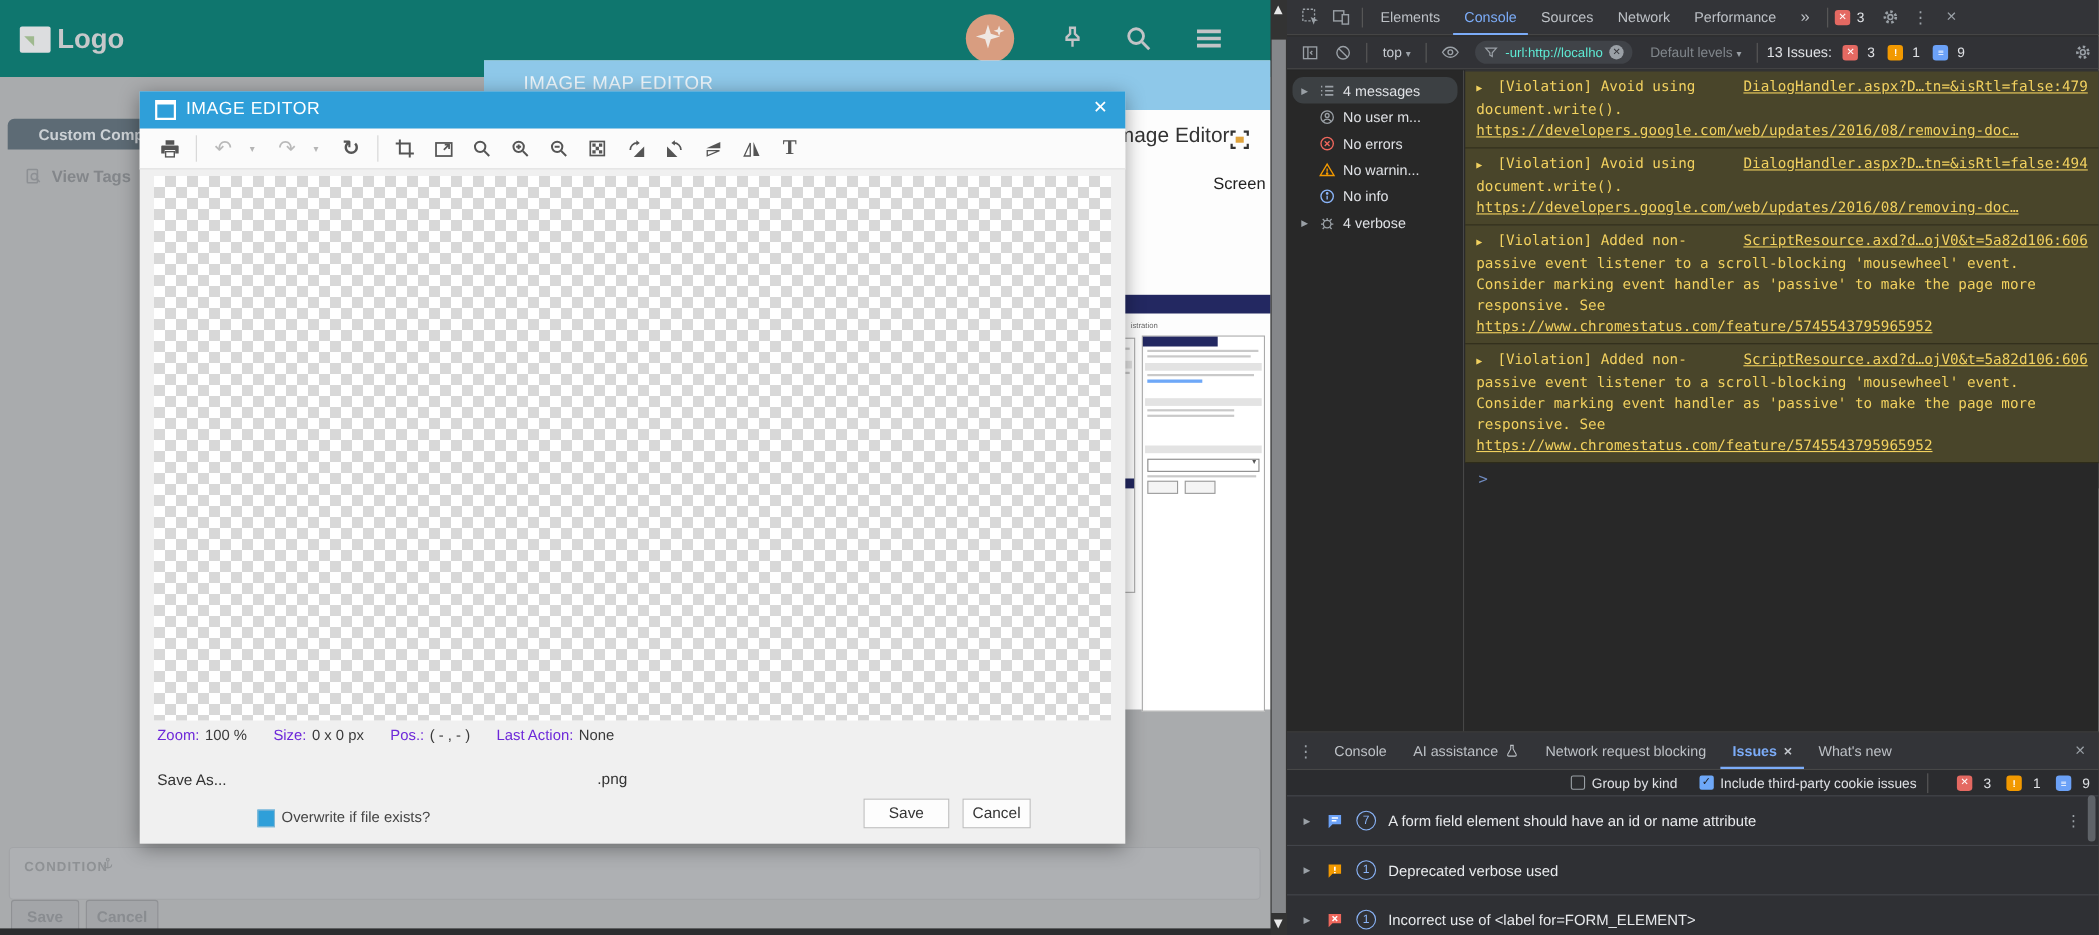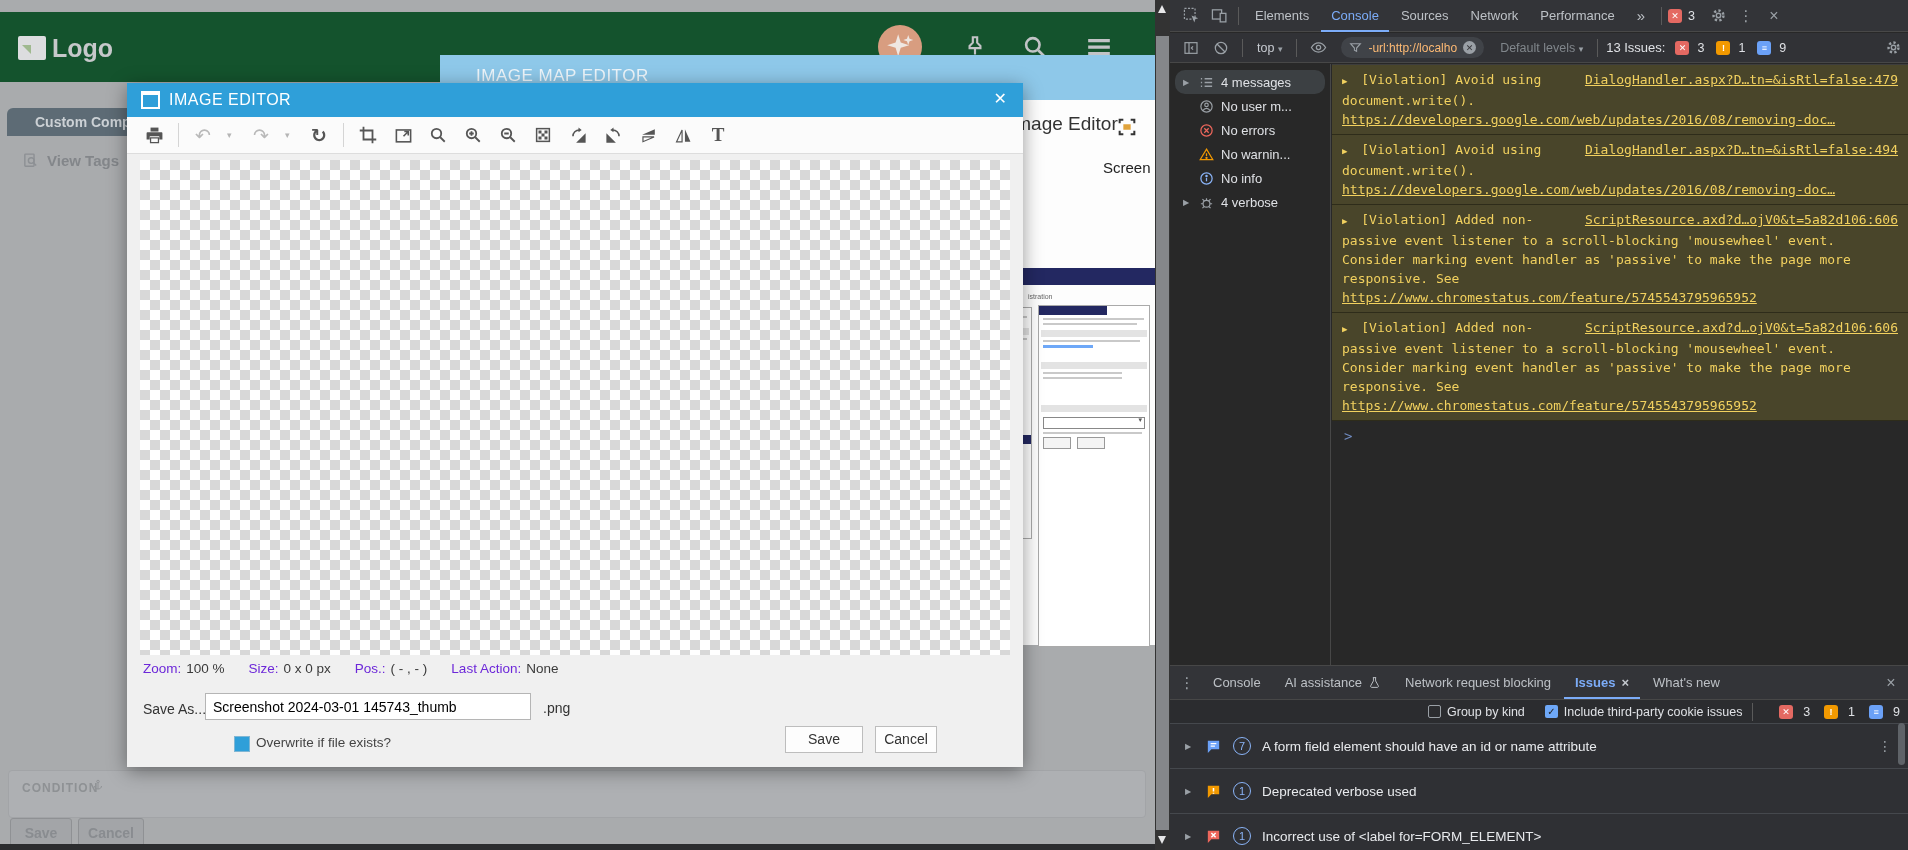--- a/index.html
+++ b/index.html
@@ -1,21 +1,21 @@
 <!DOCTYPE html>
 <html><head>
 <meta charset="utf-8">
 <style>
   html,body{margin:0;padding:0;background:#666;}
   #stage{position:relative;width:1908px;height:850px;overflow:hidden;
     font-family:"Liberation Sans","DejaVu Sans",sans-serif;background:#a9abad;}
   .abs{position:absolute;}
   svg{display:block;}
   
-  .app-header{left:0;top:12px;width:1170px;height:70px;background:#14532d;}
+  .app-header{left:0;top:0;width:1170px;height:70px;background:#0f766e;}
   .logo-ico{left:18px;top:24px;width:28px;height:24px;background:#dcdddf;border-radius:2px;}
   .logo-ico:after{content:"";position:absolute;left:4px;top:9px;border-left:9px solid #9fb98f;
     border-top:9px solid transparent;transform:rotate(180deg);}
   .logo-txt{left:52px;top:22px;font-size:25px;font-weight:bold;color:#c6c8ca;}
   .hico{color:#c2c3c6;}
   .sparkle{left:878px;top:13px;width:44px;height:44px;border-radius:50%;background:#d89d80;}
   .tab{left:7px;top:108px;width:158px;height:28px;background:#5d6b75;border-radius:6px 6px 0 0;
     color:#ccd1d5;font-weight:bold;font-size:14px;line-height:28px;padding-left:28px;box-sizing:border-box;}
   .viewtags{left:22px;top:152px;color:#83868a;font-size:15px;font-weight:bold;display:flex;gap:8px;align-items:center;}
   .cond-panel{left:8px;top:770px;width:1136px;height:46px;background:#aeb0b3;border:1px solid #a2a4a7;border-radius:4px;}
@@ -78,21 +78,21 @@
   .dt-tab.act{color:#7cacf8;box-shadow:inset 0 -2px 0 #7cacf8;}
   .vsep{width:1px;height:18px;background:#5a5a5a;margin:0 4px;}
   .badge{width:14px;height:14px;border-radius:3px;display:inline-flex;align-items:center;justify-content:center;
     color:#fff;font-size:9px;font-weight:bold;}
   .b-red{background:#e46962;} .b-org{background:#f29900;} .b-blu{background:#6ba1f7;}
   .bnum{color:#dfe1e5;margin:0 8px 0 4px;font-size:12.5px;}
   .dt-row2{position:absolute;left:0;top:33px;width:100%;height:30px;background:#313236;border-bottom:1px solid #474747;padding-left:8px;gap:4px;}
   .drop{color:#c7cbd1;font-size:12.5px;padding:0 6px;}
   .drop .c{font-size:9px;color:#9aa0a6;}
   .pill{height:21px;background:#404348;border-radius:11px;display:flex;align-items:center;gap:6px;padding:0 8px;margin:0 6px;}
-  .pill-txt{font-size:12px;color:#fdba74;}
+  .pill-txt{font-size:12px;color:#5eead4;}
   .pill-x{width:13px;height:13px;border-radius:50%;background:#9aa0a6;color:#35363a;font-size:9px;font-weight:bold;
     display:flex;align-items:center;justify-content:center;}
   .muted{color:#80868b;}
   .c-side{position:absolute;left:0;top:64px;width:161px;height:601px;border-right:1px solid #474747;background:#282828;padding-top:6px;box-sizing:border-box;}
   .sitem{display:flex;align-items:center;height:24px;gap:7px;padding-left:8px;margin:0 5px;border-radius:10px;color:#dfe1e5;font-size:13px;}
   .sitem.sel{background:#3c4043;}
   .scaret{width:9px;font-size:8px;color:#9aa0a6;}
   .c-main{position:absolute;left:162px;top:64px;width:576px;background:#282828;border-top:1px solid #3d3d3d;}
   .cmsg{position:relative;background:#49452a;color:#f2d15f;font-family:"DejaVu Sans Mono","Liberation Mono",monospace;
     font-size:13px;line-height:19px;padding:5px 45px 5px 10px;border-bottom:1px solid #2e2c1a;}
@@ -301,21 +301,20 @@
     <div class="abs canvas"></div>
 
     <div class="abs status">
       <span><b>Zoom:</b><span>100 %</span></span>
       <span><b>Size:</b><span>0 x 0 px</span></span>
       <span><b>Pos.:</b><span>( - , - )</span></span>
       <span><b>Last Action:</b><span>None</span></span>
     </div>
 
     <div class="abs saveas-lab">Save As...</div>
-    <input class="abs fn-input" value="Screenshot 2024-03-01 145743_thumb" style="">
     <div class="abs ext">.png</div>
 
     <div class="abs ow-box"></div>
     <div class="abs ow-lab">Overwrite if file exists?</div>
 
     <div class="abs dlg-btn" style="left:658px;width:78px;">Save</div>
     <div class="abs dlg-btn" style="left:748px;width:62px;">Cancel</div>
   </div>
 
   <div class="abs pg-sb">

